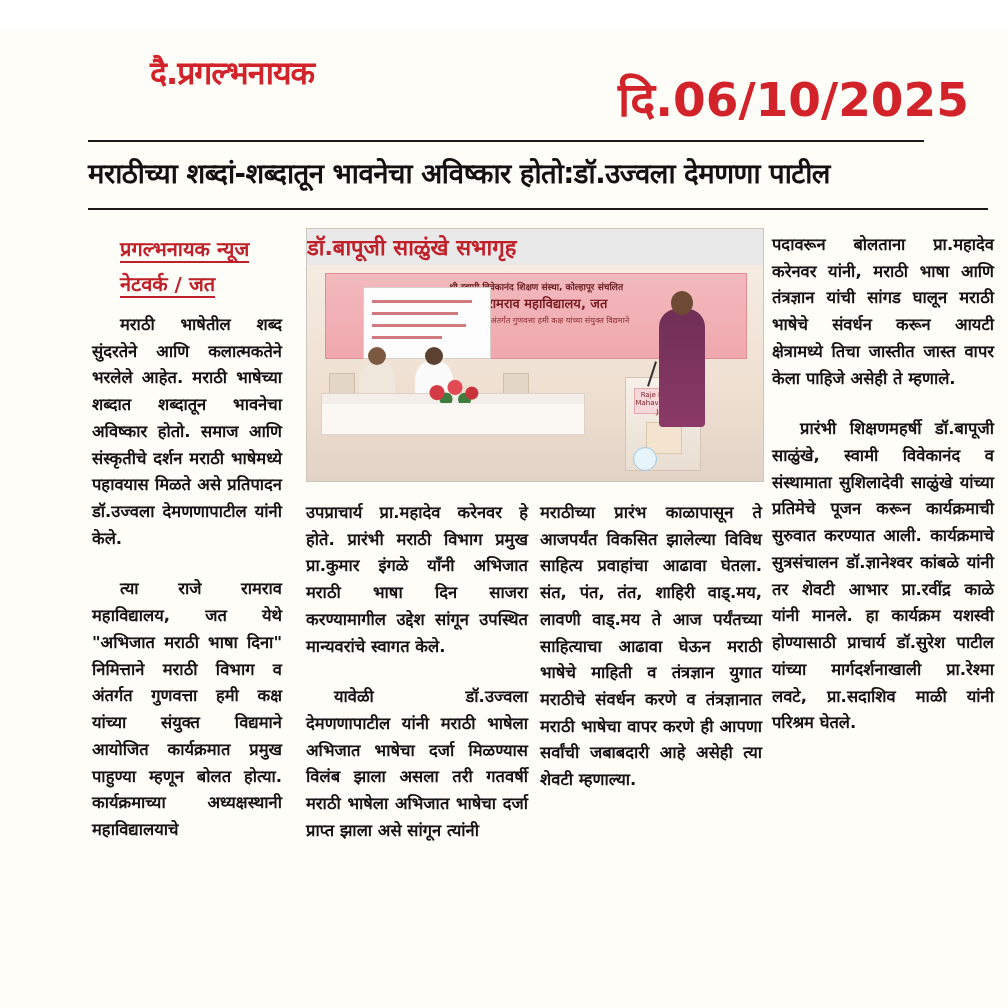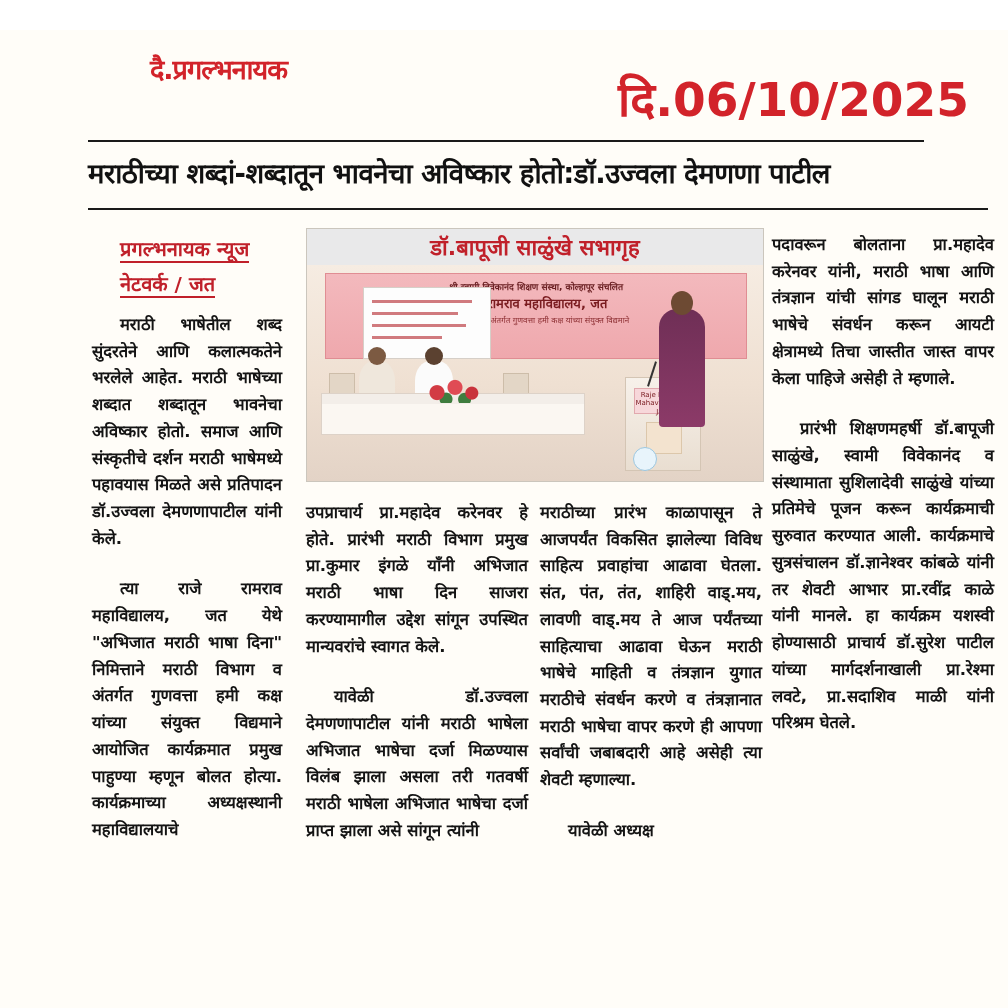--- a/index.html
+++ b/index.html
@@ -17,21 +17,21 @@
   }
   
   .top-edge{
     position:absolute;top:0;left:0;width:1008px;height:30px;
     background:#ffffff;
   }
   .paper-name{
     position:absolute;left:150px;top:50px;
     font-family:"DejaVu Sans",sans-serif;
     font-weight:bold;
-    font-size:27px;
+    font-size:32px;
     color:#d2232a;
     letter-spacing:-1px;
     white-space:nowrap;
   }
   .paper-date{
     position:absolute;left:618px;top:66px;
     font-family:"DejaVu Sans",sans-serif;
     font-weight:bold;
     font-size:47px;
     color:#d2232a;
@@ -91,21 +91,20 @@
     border:1px solid #cbc6bd;
     overflow:hidden;
   }
   .photo .banner{
     position:absolute;left:0;top:0;width:100%;height:36px;
     background:#e9e9ea;
     border-bottom:1px solid #d0cfcf;
   }
   .photo .banner-text{
     position:absolute;left:0;top:2px;width:100%;
-    text-align:center;
     font-family:"DejaVu Sans",sans-serif;
     font-weight:bold;font-size:22px;color:#c0202a;
     white-space:nowrap;
   }
   .stage{
     position:absolute;left:0;top:36px;width:100%;height:216px;
     background:linear-gradient(#f6ece2 0%,#efe0d2 55%,#e3d3c6 100%);
   }
   .backdrop{
     position:absolute;left:18px;top:8px;width:420px;height:84px;
@@ -248,21 +247,20 @@
     <p class="indent">त्या राजे रामराव महाविद्यालय, जत येथे "अभिजात मराठी भाषा दिना" निमित्ताने मराठी विभाग व अंतर्गत गुणवत्ता हमी कक्ष यांच्या संयुक्त विद्यमाने आयोजित कार्यक्रमात प्रमुख पाहुण्या म्हणून बोलत होत्या. कार्यक्रमाच्या अध्यक्षस्थानी महाविद्यालयाचे</p>
   </div>
 
   <div class="col" id="col2">
     <p>उप‍प्राचार्य प्रा.महादेव करेनवर हे होते. प्रारंभी मराठी विभाग प्रमुख प्रा.कुमार इंगळे याँनी अभिजात मराठी भाषा दिन साजरा करण्यामागील उद्देश सांगून उपस्थित मान्यवरांचे स्वागत केले.</p>
     <p class="indent">यावेळी डॉ.उज्वला देमणणापाटील यांनी मराठी भाषेला अभिजात भाषेचा दर्जा मिळण्यास विलंब झाला असला तरी गतवर्षी मराठी भाषेला अभिजात भाषेचा दर्जा प्राप्त झाला असे सांगून त्यांनी</p>
   </div>
 
   <div class="col" id="col3">
     <p>मराठीच्या प्रारंभ काळापासून ते आजपर्यंत विकसित झालेल्या विविध साहित्य प्रवाहांचा आढावा घेतला. संत, पंत, तंत, शाहिरी वाड्.मय, लावणी वाड्.मय ते आज पर्यंतच्या साहित्याचा आढावा घेऊन मराठी भाषेचे माहिती व तंत्रज्ञान युगात मराठीचे संवर्धन करणे व तंत्रज्ञानात मराठी भाषेचा वापर करणे ही आपणा सर्वांची जबाबदारी आहे असेही त्या शेवटी म्हणाल्या.</p>
-    <p class="indent">यावेळी अध्यक्ष</p>
   </div>
 
   <div class="col" id="col4">
     <p>पदावरून बोलताना प्रा.महादेव करेनवर यांनी, मराठी भाषा आणि तंत्रज्ञान यांची सांगड घालून मराठी भाषेचे संवर्धन करून आयटी क्षेत्रामध्ये तिचा जास्तीत जास्त वापर केला पाहिजे असेही ते म्हणाले.</p>
     <p class="indent">प्रारंभी शिक्षणमहर्षी डॉ.बापूजी साळुंखे, स्वामी विवेकानंद व संस्थामाता सुशिलादेवी साळुंखे यांच्या प्रतिमेचे पूजन करून कार्यक्रमाची सुरुवात करण्यात आली. कार्यक्रमाचे सुत्रसंचालन डॉ.ज्ञानेश्वर कांबळे यांनी तर शेवटी आभार प्रा.रवींद्र काळे यांनी मानले. हा कार्यक्रम यशस्वी होण्यासाठी प्राचार्य डॉ.सुरेश पाटील यांच्या मार्गदर्शनाखाली प्रा.रेश्मा लवटे, प्रा.सदाशिव माळी यांनी परिश्रम घेतले.</p>
   </div>
 
 </div>
 
 </body></html>

